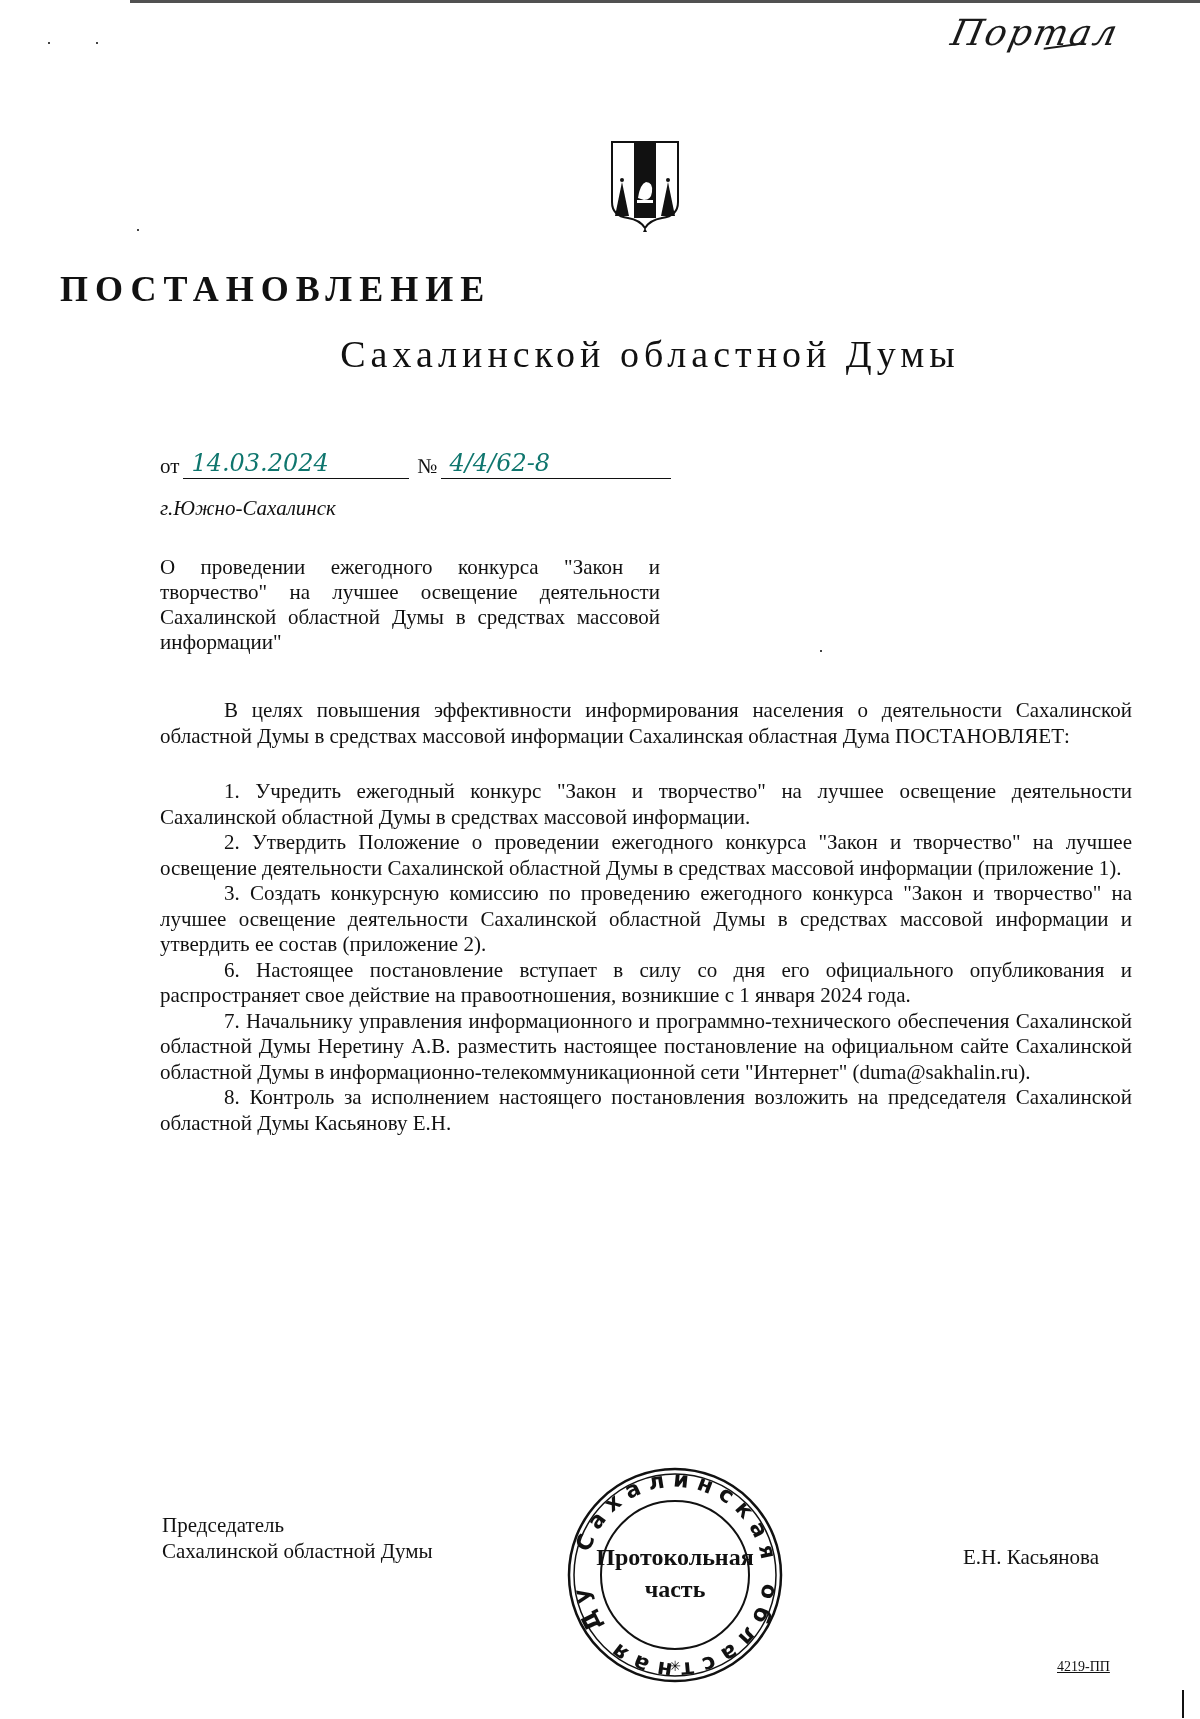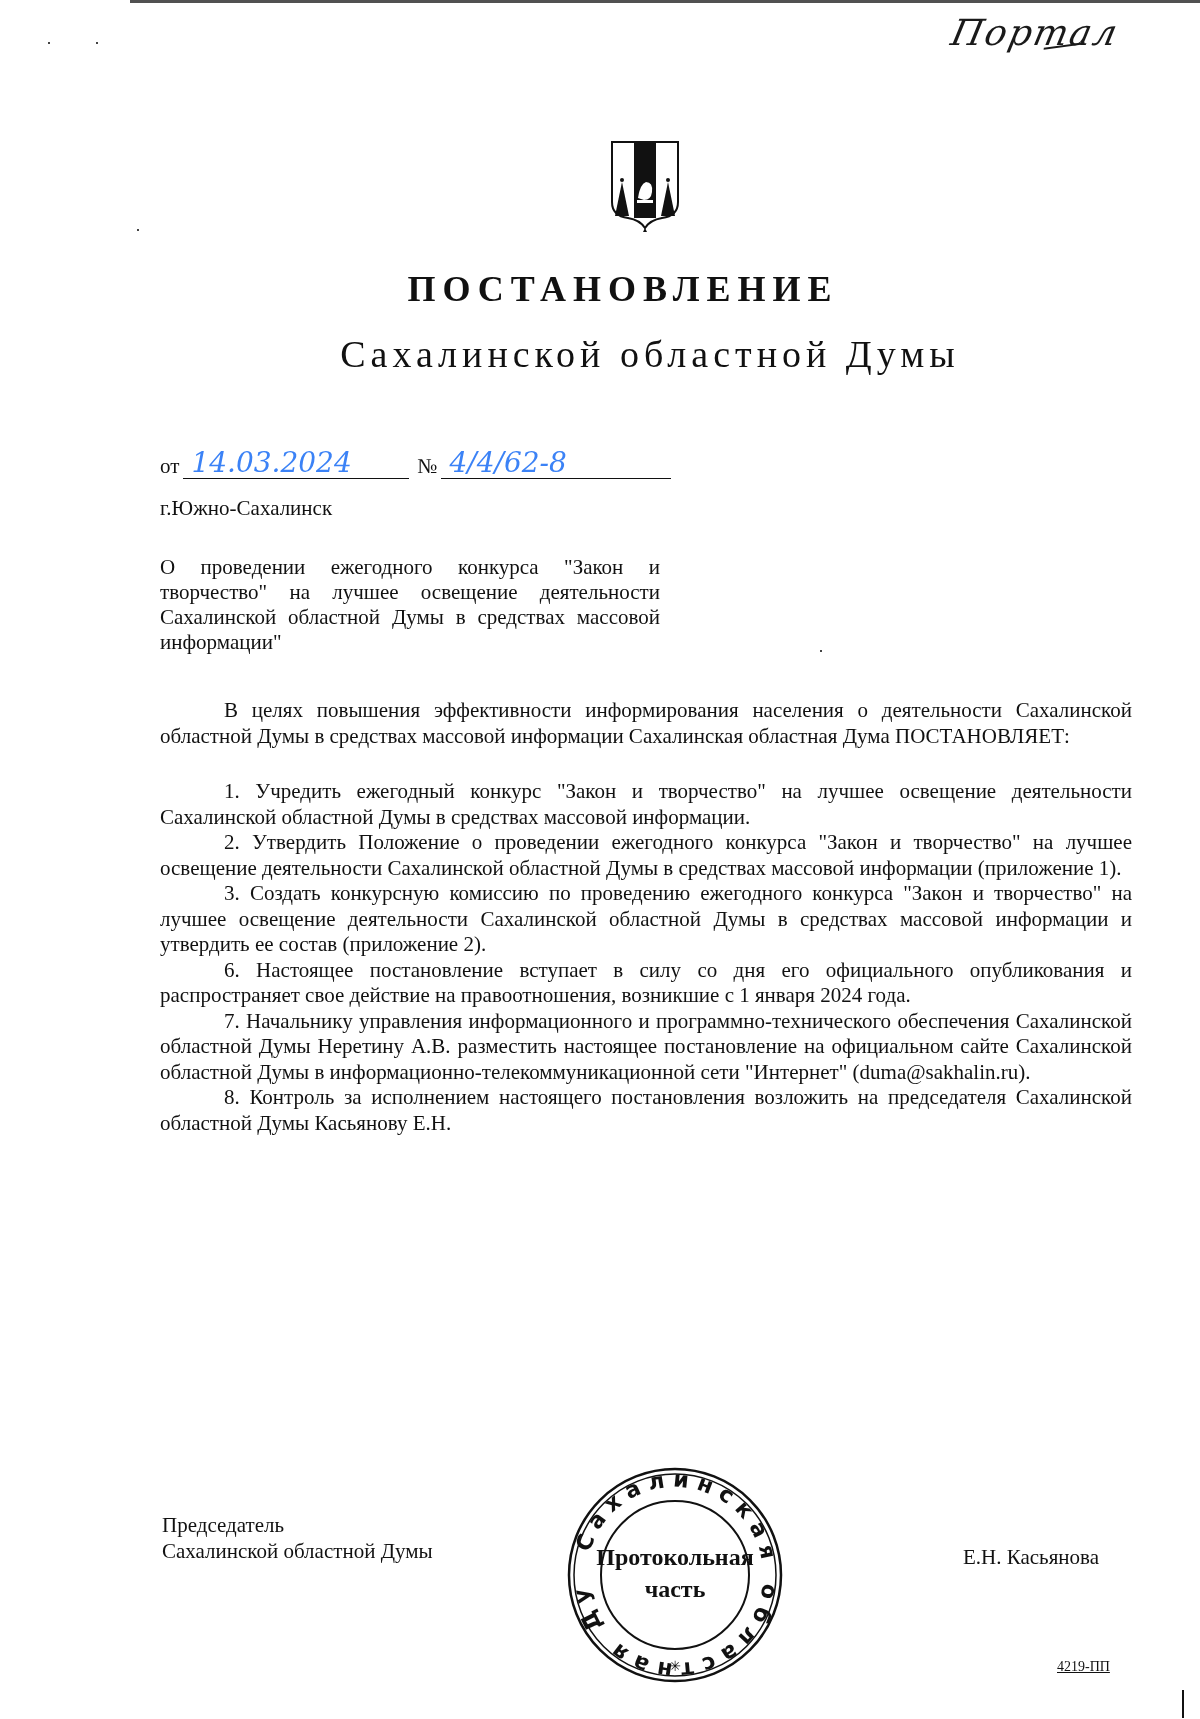--- a/index.html
+++ b/index.html
@@ -48,25 +48,25 @@
     }
     .emblem {
       position: absolute;
       left: 610px; top: 140px;
       width: 70px; height: 92px;
     }
     .title {
       position: absolute;
       left: 0; width: 1200px;
       top: 268px;
-      text-align: center;
+      text-align: left;
       font-weight: bold;
       font-size: 36px;
       letter-spacing: 7px;
-      padding-left: 46px;
+      padding-left: 60px;
       box-sizing: border-box;
     }
     .subtitle {
       position: absolute;
       left: 0; width: 1200px;
       top: 332px;
       text-align: center;
       font-size: 38px;
       letter-spacing: 5px;
       padding-left: 100px;
@@ -79,33 +79,34 @@
       display: flex;
       align-items: flex-end;
       white-space: nowrap;
     }
     .meta-label { margin-right: 4px; }
     .meta-field {
       display: inline-block;
       border-bottom: 1.5px solid #111;
       font-family: "DejaVu Serif", serif;
       font-style: italic;
-      font-size: 28px;
-      color: #3b82f6;
+      font-size: 24px;
+      color: #0f766e;
       padding-left: 8px;
       line-height: 30px;
       transform: none;
     }
     .meta-date { width: 218px; }
     .meta-num { width: 222px; margin-left: 0; }
     .meta-no { margin-left: 8px; margin-right: 4px; }
     .city {
       position: absolute;
       left: 160px; top: 496px;
       font-size: 21px;
+      font-style: italic;
     }
     .subject {
       position: absolute;
       left: 160px; top: 555px;
       width: 500px;
       font-size: 21px;
       line-height: 25px;
       text-align: justify;
     }
     .body-text {

